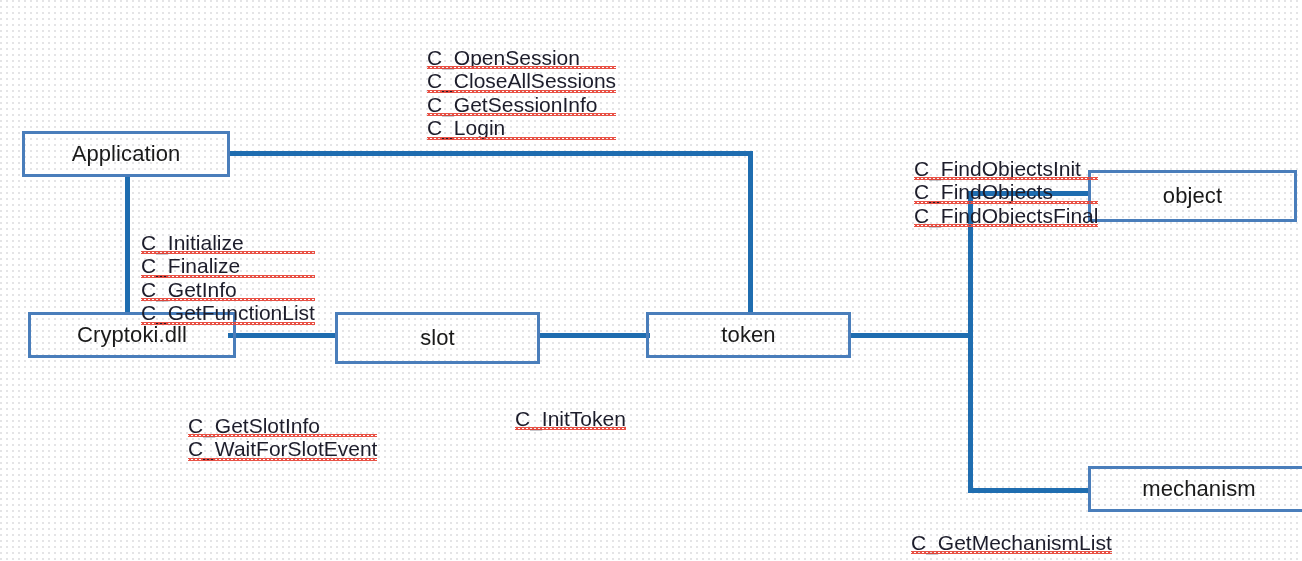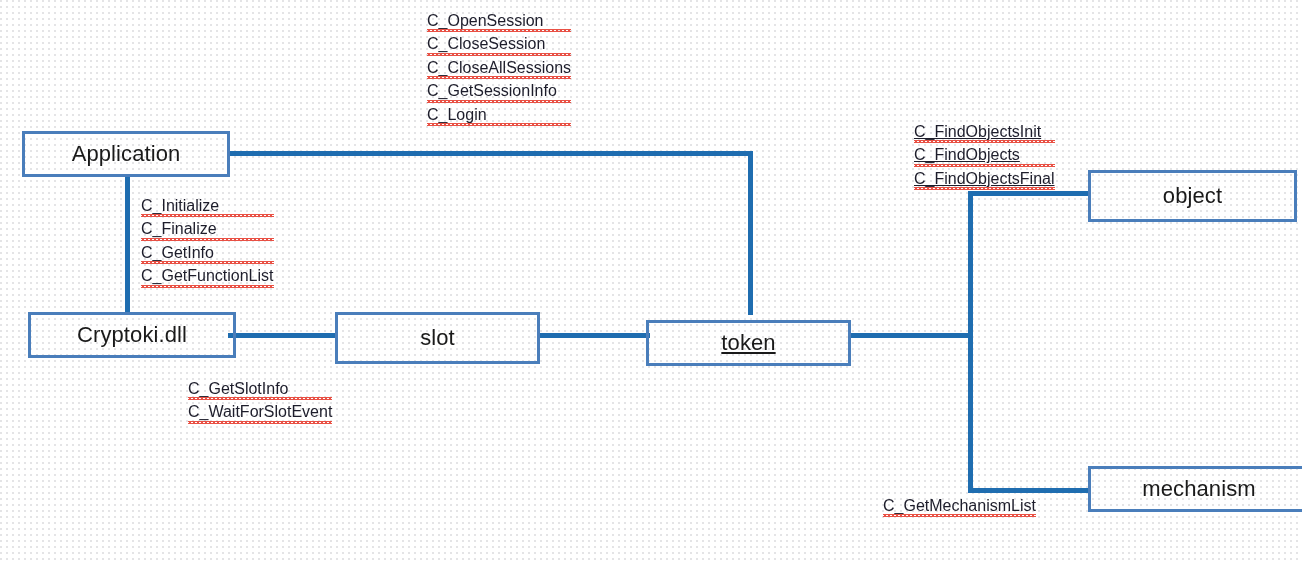--- a/index.html
+++ b/index.html
@@ -44,23 +44,24 @@
     letter-spacing: 0.1px;
     z-index: 3;
   }
   .node span { line-height: 1; display: block; }
 
   
   .labels {
     position: absolute;
     z-index: 4;
     color: #1d1d2b;
-    font-size: 16px;
+    font-size: 21px;
     line-height: 22.4px;
     white-space: nowrap;
+    margin-top: 37px;
   }
   .labels .fn {
     display: block;
     position: relative;
     padding-bottom: 1px;
   }
   
   .labels .fn::after {
     content: "";
     position: absolute;
@@ -103,58 +104,58 @@
   </div>
 
   <div class="node" style="left:28px; top:312px; width:208px; height:46px;">
     <span>Cryptoki.dll</span>
   </div>
 
   <div class="node" style="left:335px; top:312px; width:205px; height:52px;">
     <span>slot</span>
   </div>
 
-  <div class="node" style="left:646px; top:320px; width:205px; height:46px;text-decoration:underline;">
+  <div class="node" style="left:646px; top:312px; width:205px; height:46px;">
     <span>token</span>
   </div>
 
   <div class="node" style="left:1088px; top:170px; width:209px; height:52px;">
     <span>object</span>
   </div>
 
   <div class="node" style="left:1088px; top:466px; width:222px; height:46px;">
     <span>mechanism</span>
   </div>
 
   <div class="labels" style="left:427px; top:10px;">
     <span class="fn">C_OpenSession</span>
-    <span class="fn">C_CloseSession</span>
     <span class="fn">C_CloseAllSessions</span>
     <span class="fn">C_GetSessionInfo</span>
     <span class="fn">C_Login</span>
   </div>
 
   <div class="labels" style="left:141px; top:195px;">
     <span class="fn">C_Initialize</span>
     <span class="fn">C_Finalize</span>
     <span class="fn">C_GetInfo</span>
     <span class="fn">C_GetFunctionList</span>
   </div>
 
   <div class="labels" style="left:188px; top:378px;">
     <span class="fn">C_GetSlotInfo</span>
     <span class="fn">C_WaitForSlotEvent</span>
   </div>
 
   <div class="labels" style="left:515px; top:371px;">
+    <span class="fn">C_InitToken</span>
   </div>
 
-  <div class="labels" style="left:914px; top:121px;text-decoration:underline;">
+  <div class="labels" style="left:914px; top:121px;">
     <span class="fn">C_FindObjectsInit</span>
     <span class="fn">C_FindObjects</span>
     <span class="fn">C_FindObjectsFinal</span>
   </div>
 
-  <div class="labels" style="left:883px; top:495px;text-align:center;">
+  <div class="labels" style="left:911px; top:495px;text-align:center;">
     <span class="fn">C_GetMechanismList</span>
   </div>
 
 </div>
 
 </body></html>

